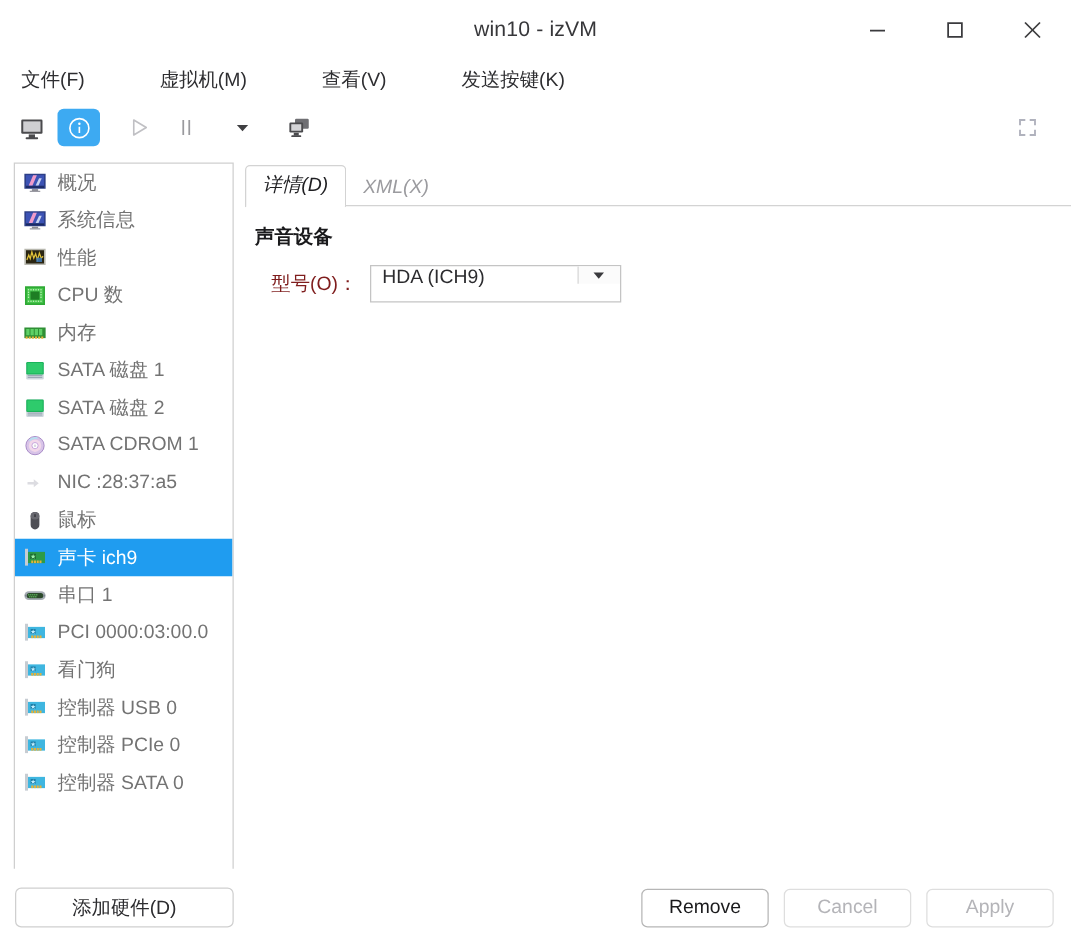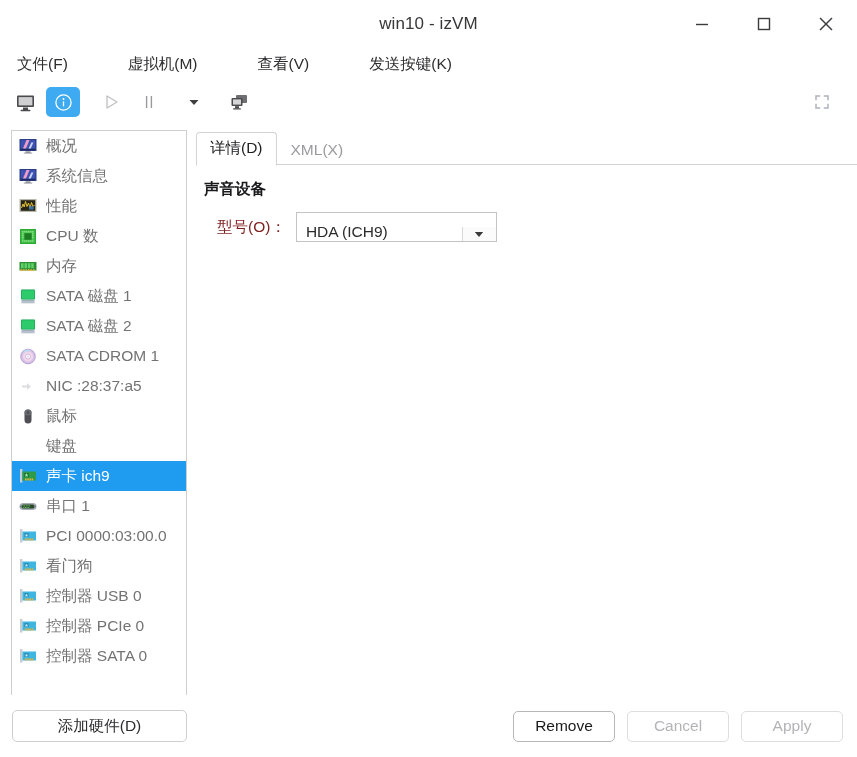--- a/index.html
+++ b/index.html
@@ -151,20 +151,21 @@
   .tab {
     position: relative;
     z-index: 2;
     padding: 5px 13px 6px 13px;
     font-size: 15.5px;
     color: #9b9b9f;
     border: 1px solid transparent;
     border-bottom: none;
     cursor: default;
     white-space: nowrap;
+    font-style: italic;
   }
   .tab.active {
     color: #1f1f22;
     background: #ffffff;
     border-color: #d3d3d3;
     border-bottom: 1px solid #ffffff;
     margin-bottom: -1px;
     border-radius: 4px 4px 0 0;
   }
 
@@ -185,21 +186,21 @@
     margin-right: 10px;
     white-space: nowrap;
   }
   .combo {
     width: 201px;
     height: 30px;
     border: 1px solid #c4c4c4;
     border-radius: 0;
     background: #ffffff;
     display: flex;
-    align-items: flex-end;
+    align-items: flex-start;
     overflow: hidden;
     cursor: default;
   }
   .combo-value {
     flex: 1;
     display: flex;
     align-items: center;
     padding-left: 9px;
     font-size: 15.5px;
     color: #2c2c2f;
@@ -489,24 +490,20 @@
         <div class="hw-row">
           <span class="hw-icon">
             <svg width="20" height="19" viewBox="0 0 20 19">
               <rect x="6.5" y="2.5" width="7" height="14" rx="3.5" fill="#4f4f55"></rect>
               <rect x="6.5" y="2.5" width="7" height="6" rx="3.5" fill="#68686f"></rect>
               <line x1="10" y1="4.3" x2="10" y2="6.6" stroke="#2c2c31" stroke-width="1"></line>
             </svg>
           </span>
           <span class="hw-label">鼠标</span>
         </div>
-        <div class="hw-row">
-          <span class="hw-icon"></span>
-          <span class="hw-label">键盘</span>
-        </div>
         <div class="hw-row selected">
           <span class="hw-icon">
             <svg width="20" height="19" viewBox="0 0 20 19">
               <rect x="2" y="2" width="2.4" height="13.5" fill="#c6ccd2"></rect>
               <rect x="4.4" y="4.5" width="13.6" height="9" fill="#2d9b48"></rect>
               <rect x="6.2" y="6" width="4.6" height="4.2" fill="#1d6b31"></rect>
               <path d="M8.5,6.1 l0.55,1.5 l1.5,0 l-1.2,0.95 l0.45,1.5 l-1.3,-0.9 l-1.3,0.9 l0.45,-1.5 l-1.2,-0.95 l1.5,0 Z" fill="#9af0a8"></path>
               <g fill="#e3b23c">
                 <rect x="7" y="11.4" width="1.6" height="2.1"></rect>
                 <rect x="9.2" y="11.4" width="1.6" height="2.1"></rect>

